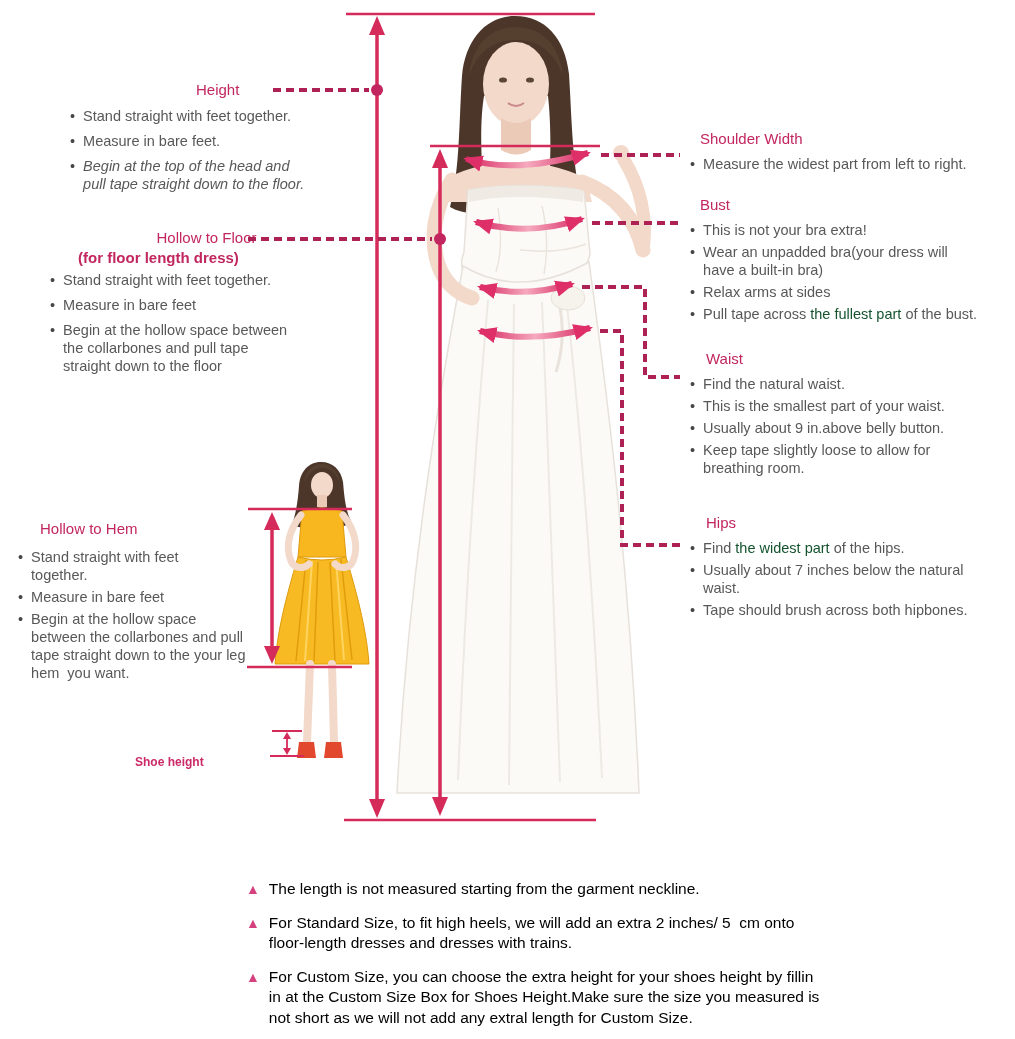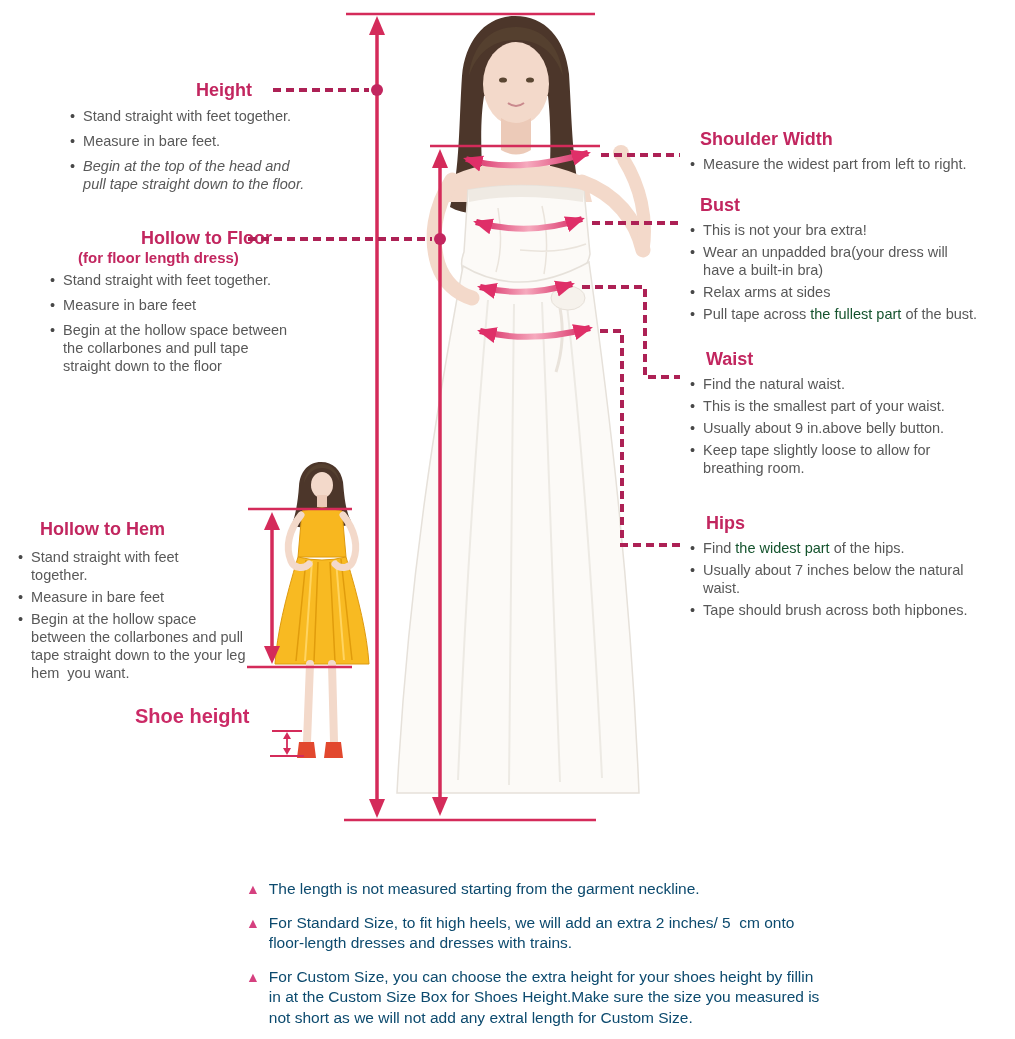--- a/index.html
+++ b/index.html
@@ -2,21 +2,21 @@
 <html><head>
 <meta charset="utf-8">
 <style>
   html,body{margin:0;padding:0;background:#fff;}
   .canvas{position:relative;width:1015px;height:1039px;background:#ffffff;overflow:hidden;
           font-family:"Liberation Sans",sans-serif;}
   svg.layer{position:absolute;left:0;top:0;pointer-events:none;}
   .fig{z-index:1;}
   .overlay{z-index:3;}
   .sec{position:absolute;z-index:2;}
-  .sec h2{margin:0;font-size:18px;line-height:22px;font-weight:bold;color:#c2265f;}
+  .sec h2{margin:0;font-size:15px;line-height:22px;font-weight:normal;color:#c2265f;}
   .sub{margin:0 0 4px 0;font-size:15px;line-height:18px;font-weight:bold;color:#c2265f;}
   ul.bullets{list-style:none;margin:0;padding:0;}
   ul.bullets li{display:flex;gap:8px;margin-bottom:7px;font-size:14.5px;line-height:18px;color:#585858;}
   .rc ul.bullets li{margin-bottom:4px;}
   .dot{flex:0 0 auto;color:#474747;font-size:14.5px;line-height:18px;}
   .bt{white-space:pre-wrap;}
   .hl{color:#14532d;}
   
   .mw168{max-width:168px;} .mw222{max-width:222px;} .mw225{max-width:225px;font-style:italic;}
   .mw228{max-width:228px;} .mw248{max-width:248px;} .mw252{max-width:252px;}
@@ -33,27 +33,27 @@
   #sec-hollow-hem h2{padding-left:26px;margin-bottom:8px;}
   #sec-hollow-hem ul{padding-left:4px;}
   #sec-hollow-hem ul.bullets li{margin-bottom:4px;}
   #sec-shoulder{left:686px;top:128px;width:330px;}
   #sec-bust{left:686px;top:194px;width:330px;}
   #sec-waist{left:686px;top:348px;width:320px;}
   #sec-hips{left:686px;top:512px;width:322px;}
   .rc h2{padding-left:14px;margin-bottom:5px;}
   #sec-waist h2,#sec-hips h2{padding-left:20px;}
   .rc ul{padding-left:4px;}
-  #shoe-label{position:absolute;left:135px;top:704px;z-index:2;
-              font-size:20px;line-height:24px;font-weight:bold;color:#cb2a66;}
+  #shoe-label{position:absolute;left:135px;top:750px;z-index:2;
+              font-size:12px;line-height:24px;font-weight:bold;color:#cb2a66;}
   
   #footnotes{position:absolute;left:246px;top:879px;width:640px;z-index:2;}
   #footnotes .fn{display:flex;gap:9px;margin-bottom:13px;}
   .tri{flex:0 0 auto;color:#d5407f;font-size:14px;line-height:20.5px;}
-  .fn .ft{max-width:560px;font-size:15.5px;line-height:20.5px;color:#0c4a6e;white-space:pre-wrap;}
+  .fn .ft{max-width:560px;font-size:15.5px;line-height:20.5px;color:#000000;white-space:pre-wrap;}
 </style>
 </head>
 <body>
 
 <div class="canvas">
 
   <svg class="layer fig" width="1015" height="1039" viewBox="0 0 1015 1039">
 
     <g>
       <path fill="#4c362a" d="M515,16 C486,16 465,40 462,76 C459,120 460,170 450,207 C462,214 478,215 486,210 C480,160 480,120 484,96 L548,96 C551,122 552,168 546,212 C556,216 572,214 583,207 C572,168 572,120 569,74 C565,38 545,16 515,16 Z"></path>

